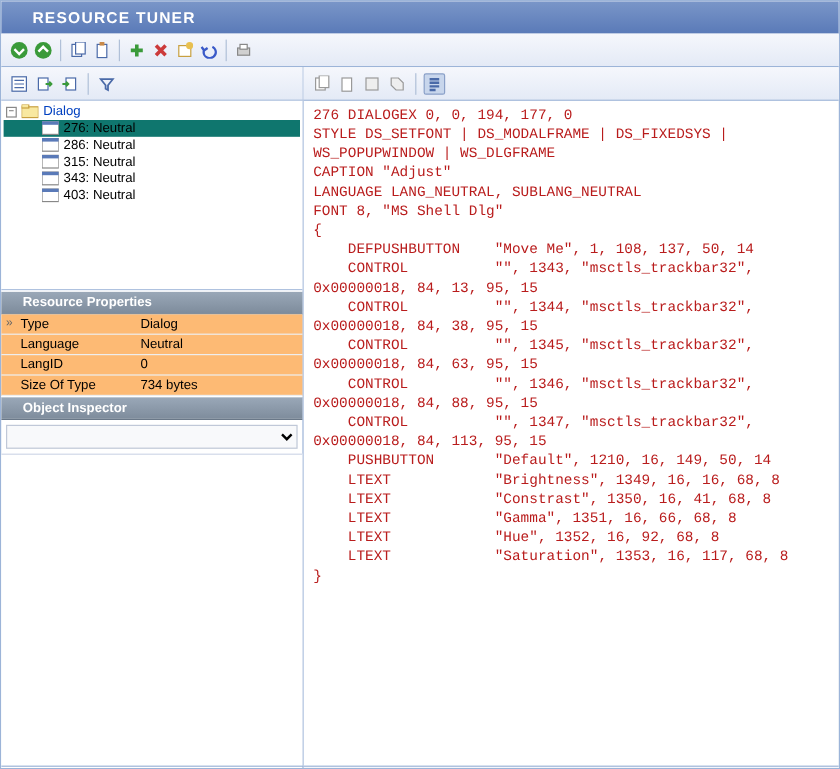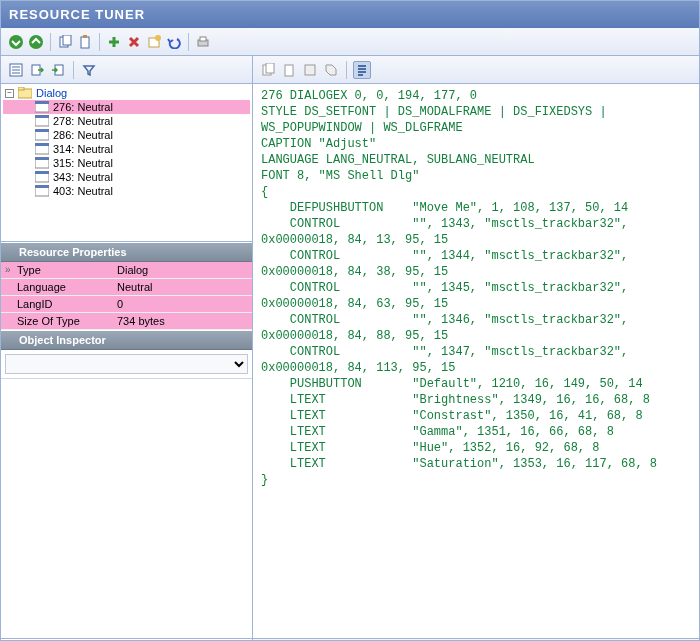--- a/index.html
+++ b/index.html
@@ -1,45 +1,45 @@
 <!DOCTYPE html>
 <html><head>
 <meta charset="utf-8">
 <style>
 * { box-sizing: border-box; margin: 0; padding: 0; }
 body { font-family: Tahoma, Arial, sans-serif; font-size: 11px; background: #fff; width: 700px; height: 641px; overflow: hidden; border: 1px solid #9cb4d8; }
-.titlebar { background: linear-gradient(to bottom, #7a96c8, #5a7ab8); color: #fff; font-weight: bold; font-size: 13px; padding: 6px 8px; letter-spacing: 1px; }
+.titlebar { background: linear-gradient(to bottom, #7a96c8, #5a7ab8); color: #fff; font-weight: bold; font-size: 13px; padding: 6px 26px; letter-spacing: 1px; }
 .maintoolbar { background: linear-gradient(to bottom, #f5f7fc, #e4eaf6); border-bottom: 1px solid #9cb4d8; padding: 3px 6px; display: flex; align-items: center; gap: 2px; height: 28px; }
 .tb-btn { width: 18px; height: 18px; display: inline-flex; align-items: center; justify-content: center; cursor: pointer; border-radius: 2px; }
 .tb-sep { width: 1px; height: 18px; background: #b0c0d8; margin: 0 3px; }
 .content { display: flex; height: calc(641px - 2px - 28px - 29px); }
 .leftpane { width: 252px; display: flex; flex-direction: column; border-right: 1px solid #9cb4d8; }
 .lefttoolbar { background: linear-gradient(to bottom, #f5f7fc, #e4eaf6); border-bottom: 1px solid #9cb4d8; padding: 3px 6px; display: flex; align-items: center; gap: 3px; height: 28px; }
 .tree { flex: 0 0 auto; height: 158px; overflow-y: scroll; background: #fff; border-bottom: 1px solid #9cb4d8; padding: 2px; }
 .tree-row { display: flex; align-items: center; padding: 1px 2px; cursor: pointer; white-space: nowrap; }
 .tree-root { padding-left: 2px; }
 .tree-child { padding-left: 32px; }
-.tree-row.selected { background: #f9a8d4; }
+.tree-row.selected { background: #0f766e; }
 .tree-icon { width: 14px; height: 12px; margin-right: 4px; display: inline-flex; flex-shrink:0; }
 .tree-label { color: #000; }
 .tree-root .tree-label { color: #0040c0; }
 .expander { width: 9px; height: 9px; border: 1px solid #888; display: inline-flex; align-items: center; justify-content: center; font-size: 8px; margin-right: 4px; background: #fff; color: #444; line-height:1;}
 .section-hdr { background: linear-gradient(to bottom, #9aa8b8, #7e8c9c); color: #fff; font-weight: bold; padding: 3px 18px; border-top: 1px solid #fff; border-bottom: 1px solid #6a7888; }
-.props { background: #f9a8d4; }
+.props { background: #fdba74; }
 .prop-row { display: flex; padding: 2px 6px 2px 16px; border-bottom: 1px solid #eee; }
 .prop-row:first-child::before { content: "»"; position: absolute; margin-left: -12px; color: #666; font-size:10px;}
 .prop-row { position: relative; }
 .prop-key { width: 100px; }
 .prop-val { flex: 1; }
 .inspector-select { margin: 4px; width: calc(100% - 8px); height: 20px; border: 1px solid #c0c8d8; background: #f8f9fb; }
 .inspector-body { flex: 1; background: #fff; border-top: 1px solid #d0d8e8; }
 .rightpane { flex: 1; display: flex; flex-direction: column; }
 .righttoolbar { background: linear-gradient(to bottom, #f5f7fc, #e4eaf6); border-bottom: 1px solid #9cb4d8; padding: 3px 6px; display: flex; align-items: center; gap: 3px; height: 28px; }
 .righttoolbar .active { background: #c8d6ec; border: 1px solid #8aa0c8; }
-.codeview { flex: 1; overflow: auto; padding: 4px 8px; font-family: "Courier New", monospace; font-size: 12px; line-height: 16px; color: #15803d; white-space: pre-wrap; }
+.codeview { flex: 1; overflow: auto; padding: 4px 8px; font-family: "Courier New", monospace; font-size: 12px; line-height: 16px; color: #b91c1c; white-space: pre-wrap; }
 .bottomtabs { background: linear-gradient(to bottom, #f5f7fc, #e4eaf6); border-top: 1px solid #9cb4d8; padding: 2px 4px 0 4px; display: flex; align-items:flex-end; height:25px; margin-left:252px; position:relative;}
 .bottomtabs .spacer { position:absolute; left:-252px; width:252px; height:25px; background:#fff; border-top:1px solid #9cb4d8; border-right:1px solid #9cb4d8;}
 svg { display: block; }
 ::-webkit-scrollbar { width: 16px; }
 ::-webkit-scrollbar-track { background: #e8ecf4; }
 ::-webkit-scrollbar-thumb { background: #c0ccdc; border: 1px solid #a0b0c8; }
 </style>
 </head>
 <body>
 
@@ -152,39 +152,21 @@
           </span>
           <span class="tree-label">276: Neutral</span>
         </div>
       <div class="tree-row tree-child">
           <span class="tree-icon">
             <svg width="14" height="12">
               <rect x="0" y="0" width="14" height="11" fill="#fff" stroke="#888"></rect>
               <rect x="0" y="0" width="14" height="3" fill="#5a7ab8"></rect>
             </svg>
           </span>
-          <span class="tree-label">278: Neutral</span>
-        </div>
-      <div class="tree-row tree-child">
-          <span class="tree-icon">
-            <svg width="14" height="12">
-              <rect x="0" y="0" width="14" height="11" fill="#fff" stroke="#888"></rect>
-              <rect x="0" y="0" width="14" height="3" fill="#5a7ab8"></rect>
-            </svg>
-          </span>
           <span class="tree-label">286: Neutral</span>
-        </div>
-      <div class="tree-row tree-child">
-          <span class="tree-icon">
-            <svg width="14" height="12">
-              <rect x="0" y="0" width="14" height="11" fill="#fff" stroke="#888"></rect>
-              <rect x="0" y="0" width="14" height="3" fill="#5a7ab8"></rect>
-            </svg>
-          </span>
-          <span class="tree-label">314: Neutral</span>
         </div>
       <div class="tree-row tree-child">
           <span class="tree-icon">
             <svg width="14" height="12">
               <rect x="0" y="0" width="14" height="11" fill="#fff" stroke="#888"></rect>
               <rect x="0" y="0" width="14" height="3" fill="#5a7ab8"></rect>
             </svg>
           </span>
           <span class="tree-label">315: Neutral</span>
         </div>

